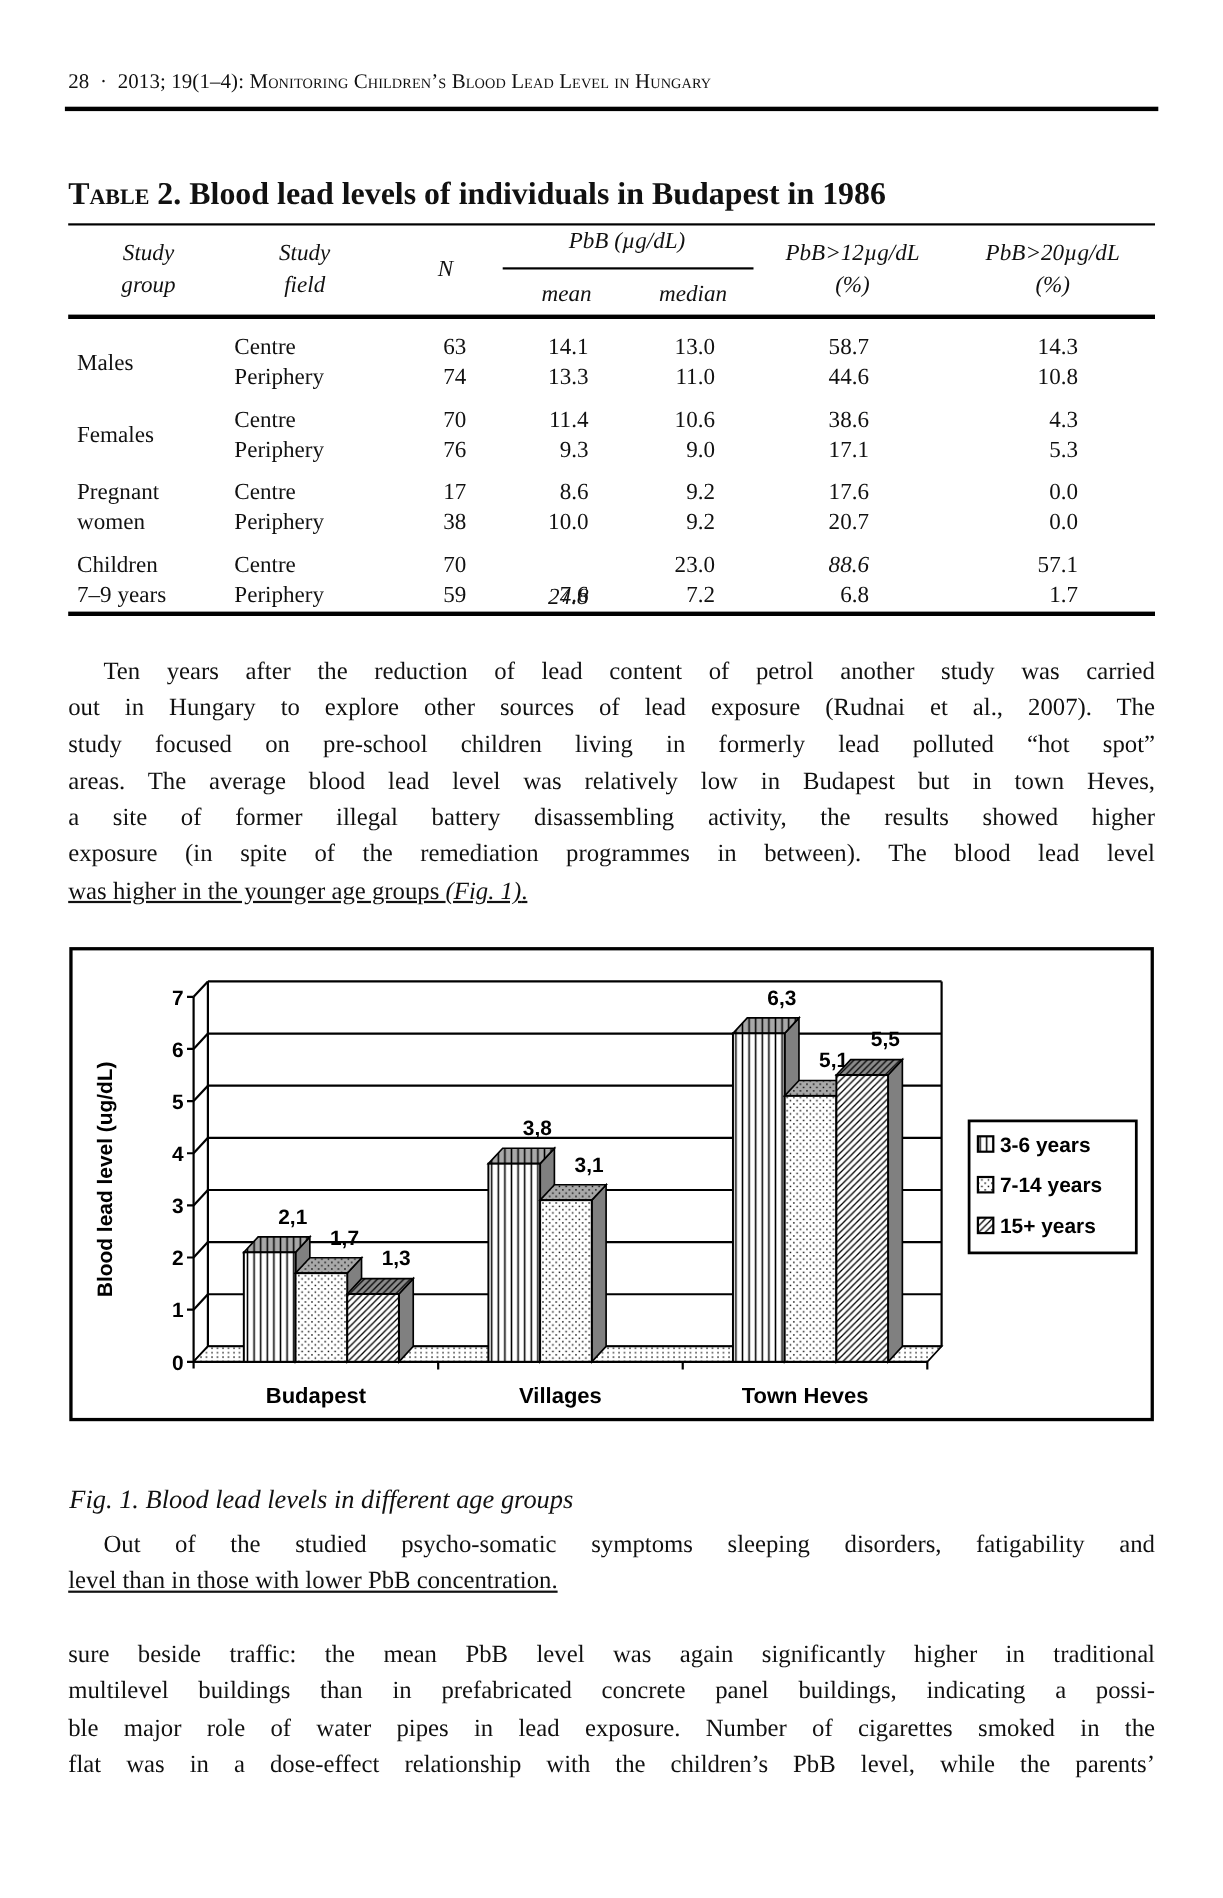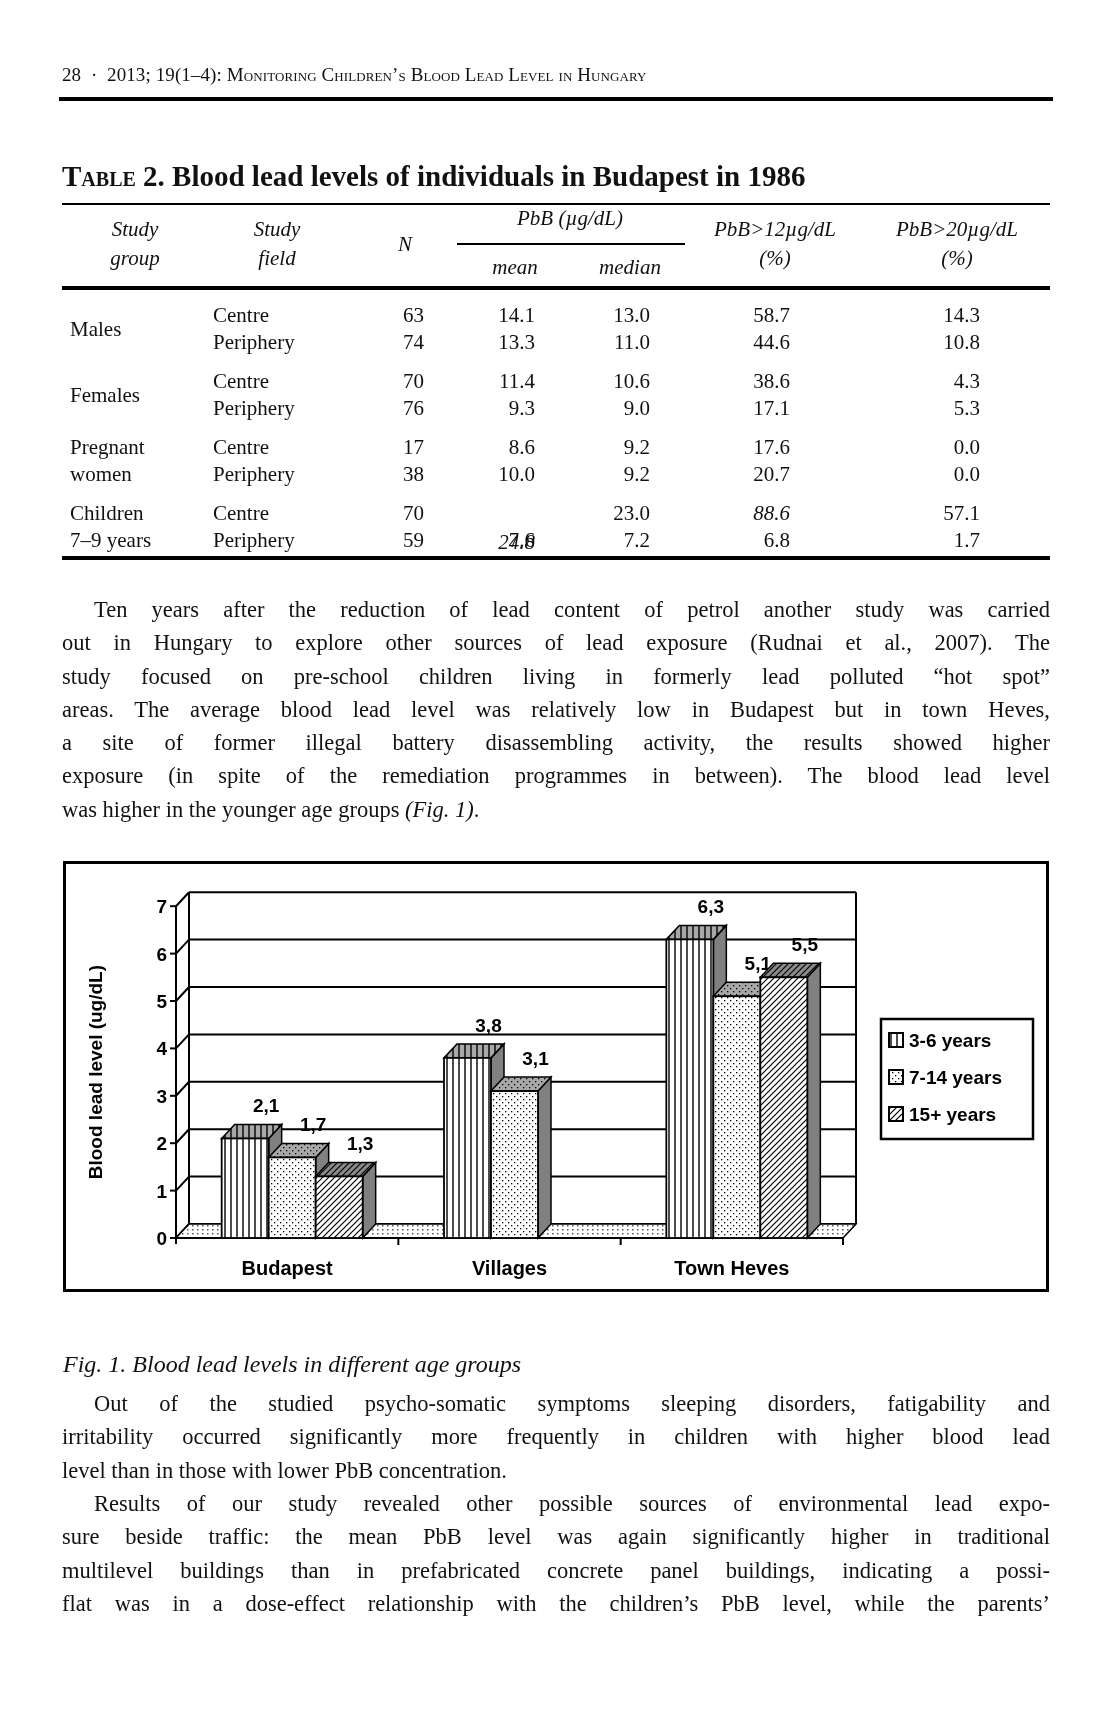--- a/index.html
+++ b/index.html
@@ -14,21 +14,21 @@
   #table-title .tb { font-variant: small-caps; }
   .rule-thin { position:absolute; left:62px; width:988px; height:2px; background:#000; }
   .rule-thick { position:absolute; left:62px; width:988px; height:4px; background:#000; }
 
   .th { position:absolute; font-style:italic; font-size:21px; text-align:center; line-height:29px; }
   .td { position:absolute; font-size:21px; line-height:27px; white-space:nowrap; }
   .r { text-align:right; }
 
   .para { position:absolute; left:62px; width:988px; font-size:22.5px; line-height:33.3px; text-align:justify; }
   .para .ln { display:block; text-align:justify; text-align-last:justify; height:33.3px; white-space:nowrap; }
-  .para .ln.last { text-align-last:left; }
+  .para .ln.last { text-align-last:left;text-decoration:underline; }
   .para .ln.ind { text-indent:32px; }
   .it { font-style:italic; }
 
   #chart-box { left:63px; top:861px; width:980px; height:425px; border:3px solid #000; box-sizing:content-box; }
   #chart-svg { position:absolute; left:0; top:0; }
   #fig-caption { left:63px; top:1322px; font-size:24px; font-style:italic;margin-top:29px; }
 </style>
 </head>
 <body>
 
@@ -269,22 +269,21 @@
         <rect x="823" y="243" width="14" height="14" fill="url(#pat-diag)" stroke="#000" stroke-width="2"></rect>
         <text x="843" y="257" font-family="Liberation Sans, sans-serif" font-size="19" font-weight="bold">15+ years</text>
       </g>
   </svg>
 </div>
 
 <div id="fig-caption" class="abs">Fig. 1. Blood lead levels in different age groups</div>
 
 <div class="para" style="top:1387px;">
   <span class="ln ind">Out of the studied psycho-somatic symptoms sleeping disorders, fatigability and</span>
-  <span class="ln">irritability occurred significantly more frequently in children with higher blood lead</span>
   <span class="ln last">level than in those with lower PbB concentration.</span>
 </div>
 
 <div class="para" style="top:1487px;">
-  <span class="ln ind">Results of our study revealed other possible sources of environmental lead expo-</span>
   <span class="ln">sure beside traffic: the mean PbB level was again significantly higher in traditional</span>
   <span class="ln">multilevel buildings than in prefabricated concrete panel buildings, indicating a possi-</span>
+  <span class="ln">ble major role of water pipes in lead exposure. Number of cigarettes smoked in the</span>
   <span class="ln">flat was in a dose-effect relationship with the children’s PbB level, while the parents’</span>
 </div>
 
 </body></html>

